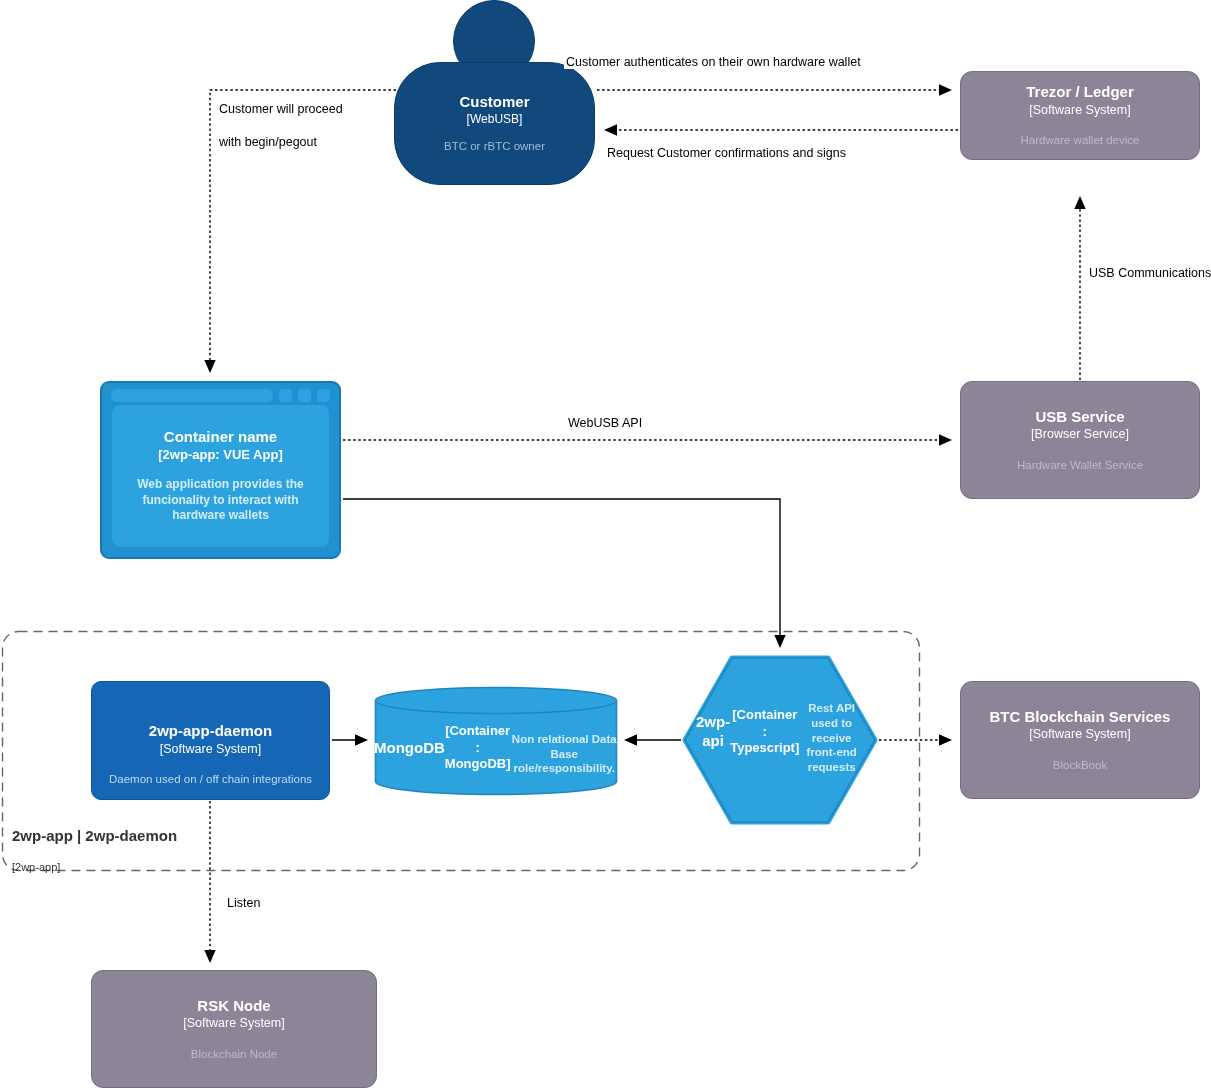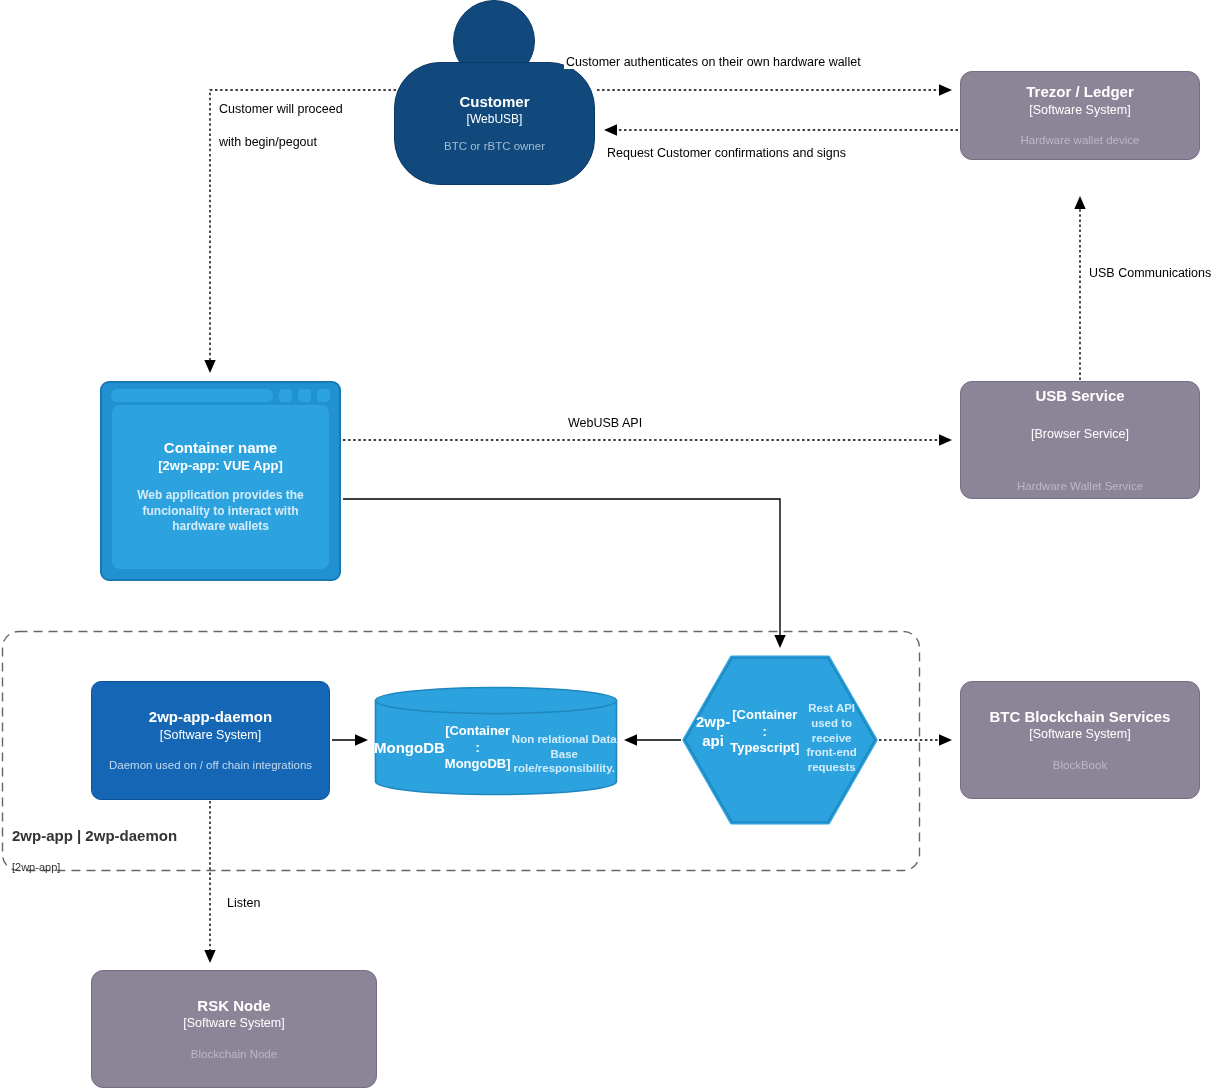--- a/index.html
+++ b/index.html
@@ -41,21 +41,21 @@
   .window-bar{display:flex;align-items:center;gap:6px;padding:6px 9px 3px 9px;}
   .addr{flex:1;height:13px;border-radius:6px;background:var(--blue);}
   .winbtn{width:13px;height:13px;border-radius:4px;background:var(--blue);}
   .window-panel{position:absolute;left:10px;right:10px;top:22px;bottom:10px;border-radius:8px;background:var(--blue);
     display:flex;flex-direction:column;align-items:center;justify-content:center;text-align:center;padding:4px 6px;}
   .window-panel .s{font-weight:bold;font-size:13px;}
   .window-panel .d{font-weight:bold;font-size:12px;color:var(--blue-desc);margin-top:13px;}
 
   
   .bluebox{border-radius:10px;background:var(--blue-dark);border:1.5px solid var(--blue-dark-border);
-    display:flex;flex-direction:column;align-items:center;justify-content:center;text-align:center;color:#fff;padding:12px 10px;}
+    display:flex;flex-direction:column;align-items:center;justify-content:flex-end;text-align:center;color:#fff;padding:12px 10px;}
   .bluebox .d{color:var(--blue-dark-desc);}
 
   
   .shape-text{position:absolute;left:0;top:0;right:0;bottom:0;display:flex;flex-direction:row;align-items:center;
     justify-content:center;text-align:center;color:#fff;}
   .shape-text .t{font-size:15px;}
   .shape-text .s{font-weight:bold;font-size:13px;}
   .shape-text .d{font-weight:bold;font-size:11.5px;color:var(--blue-desc);margin-top:12px;line-height:1.3;}
   .cyl-text{padding-top:14px;}
   .hex-text{padding:10px 14px 26px 14px;}
@@ -97,35 +97,35 @@
     <div class="s">[WebUSB]</div>
     <div class="d">BTC or rBTC owner</div>
   </div>
 
   <div class="abs sysbox" style="left:960px;top:71px;width:240px;height:89px;">
     <div class="t">Trezor / Ledger</div>
     <div class="s">[Software System]</div>
     <div class="d">Hardware wallet device</div>
   </div>
 
-  <div class="abs window" style="left:100px;top:381px;width:241px;height:200px;">
+  <div class="abs window" style="left:100px;top:381px;width:241px;height:178px;">
     <div class="window-bar">
       <div class="addr"></div>
       <div class="winbtn"></div>
       <div class="winbtn"></div>
       <div class="winbtn"></div>
     </div>
     <div class="window-panel">
       <div class="t">Container name</div>
       <div class="s">[2wp-app: VUE App]</div>
       <div class="d">Web application provides the funcionality to interact with hardware wallets</div>
     </div>
   </div>
 
-  <div class="abs sysbox" style="left:960px;top:381px;width:240px;height:118px;gap:21px;">
+  <div class="abs sysbox" style="left:960px;top:381px;width:240px;height:118px;">
     <div class="t">USB Service</div>
     <div class="s">[Browser Service]</div>
     <div class="d">Hardware Wallet Service</div>
   </div>
 
   <div class="abs bluebox" style="left:91px;top:681px;width:239px;height:119px;">
     <div class="t">2wp-app-daemon</div>
     <div class="s">[Software System]</div>
     <div class="d">Daemon used on / off chain integrations</div>
   </div>

